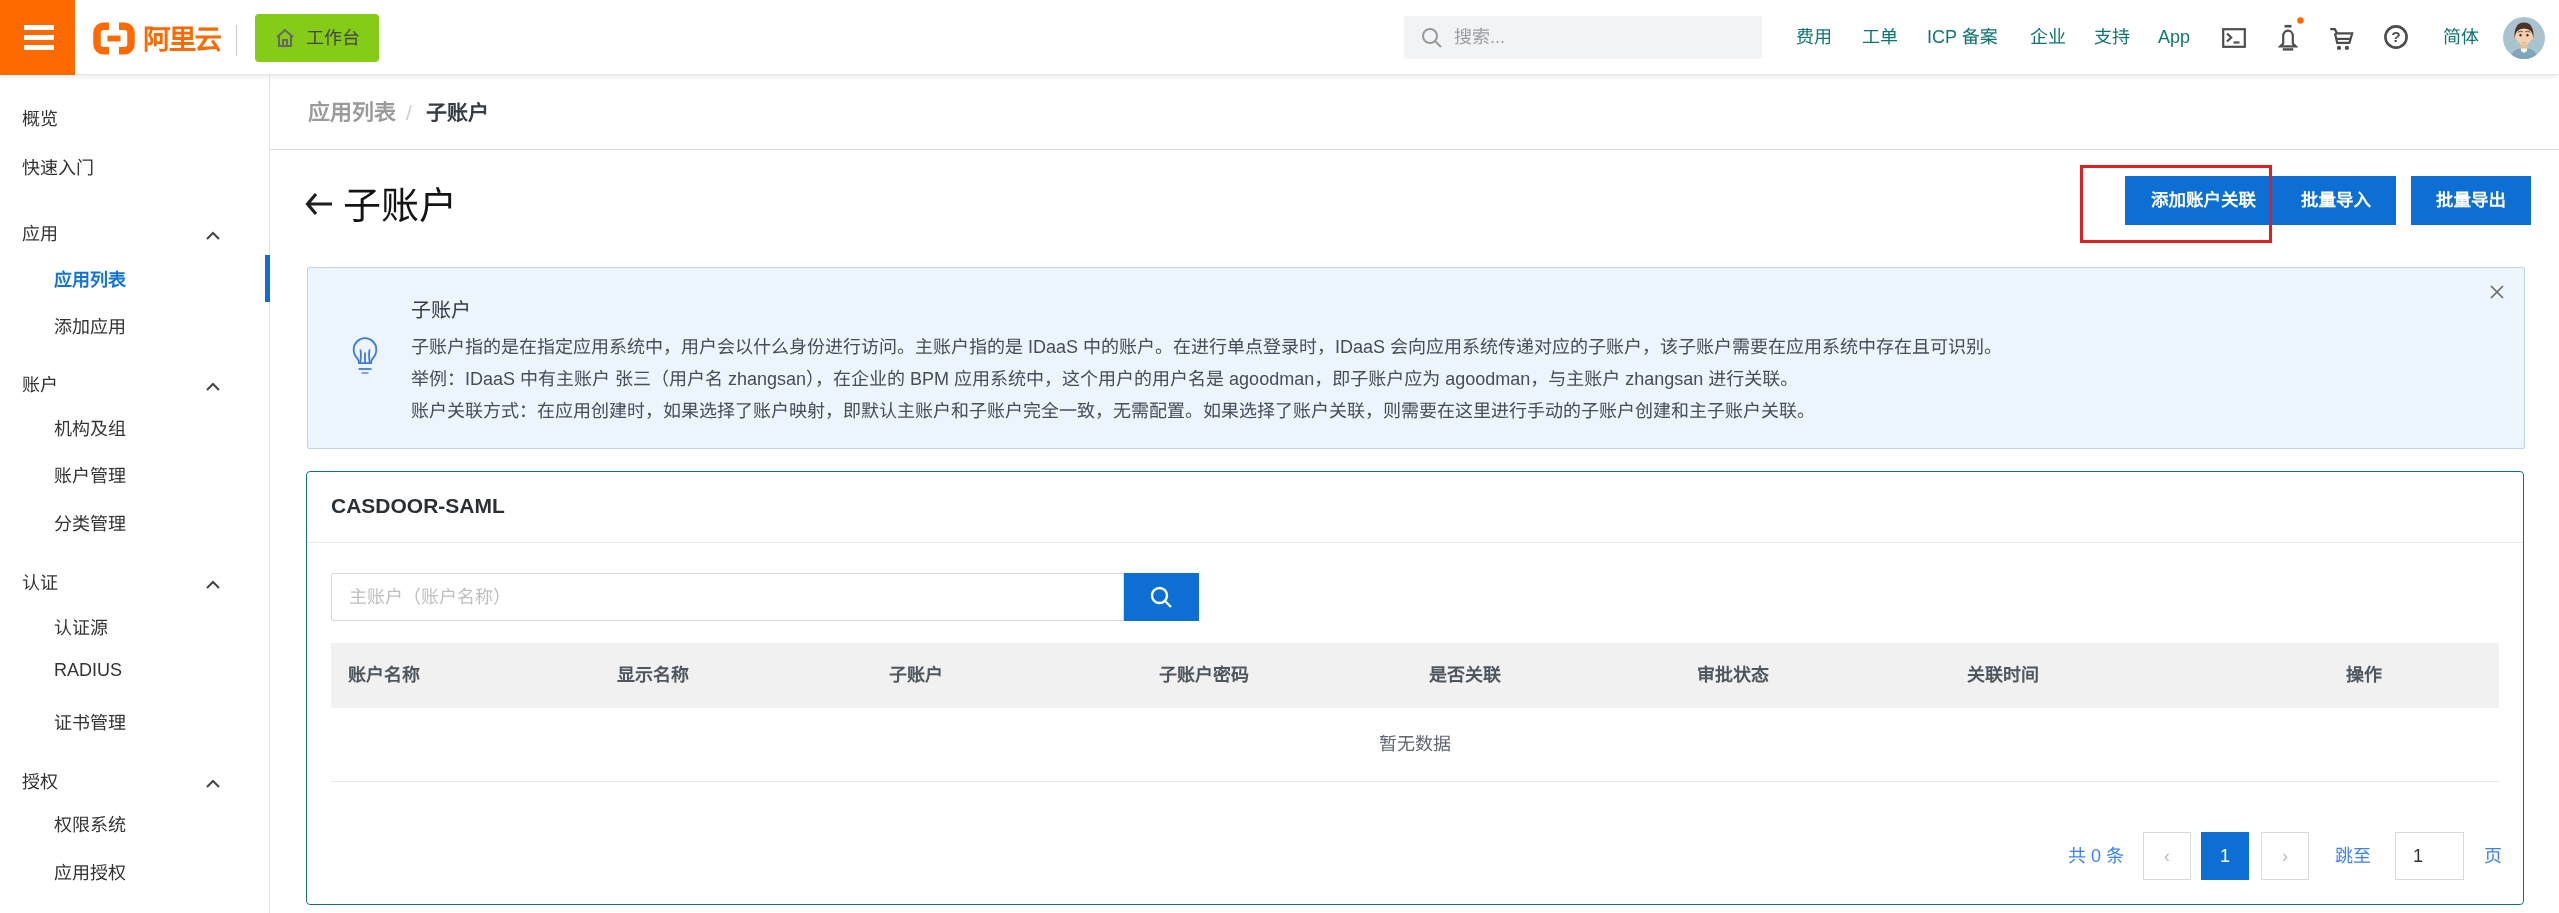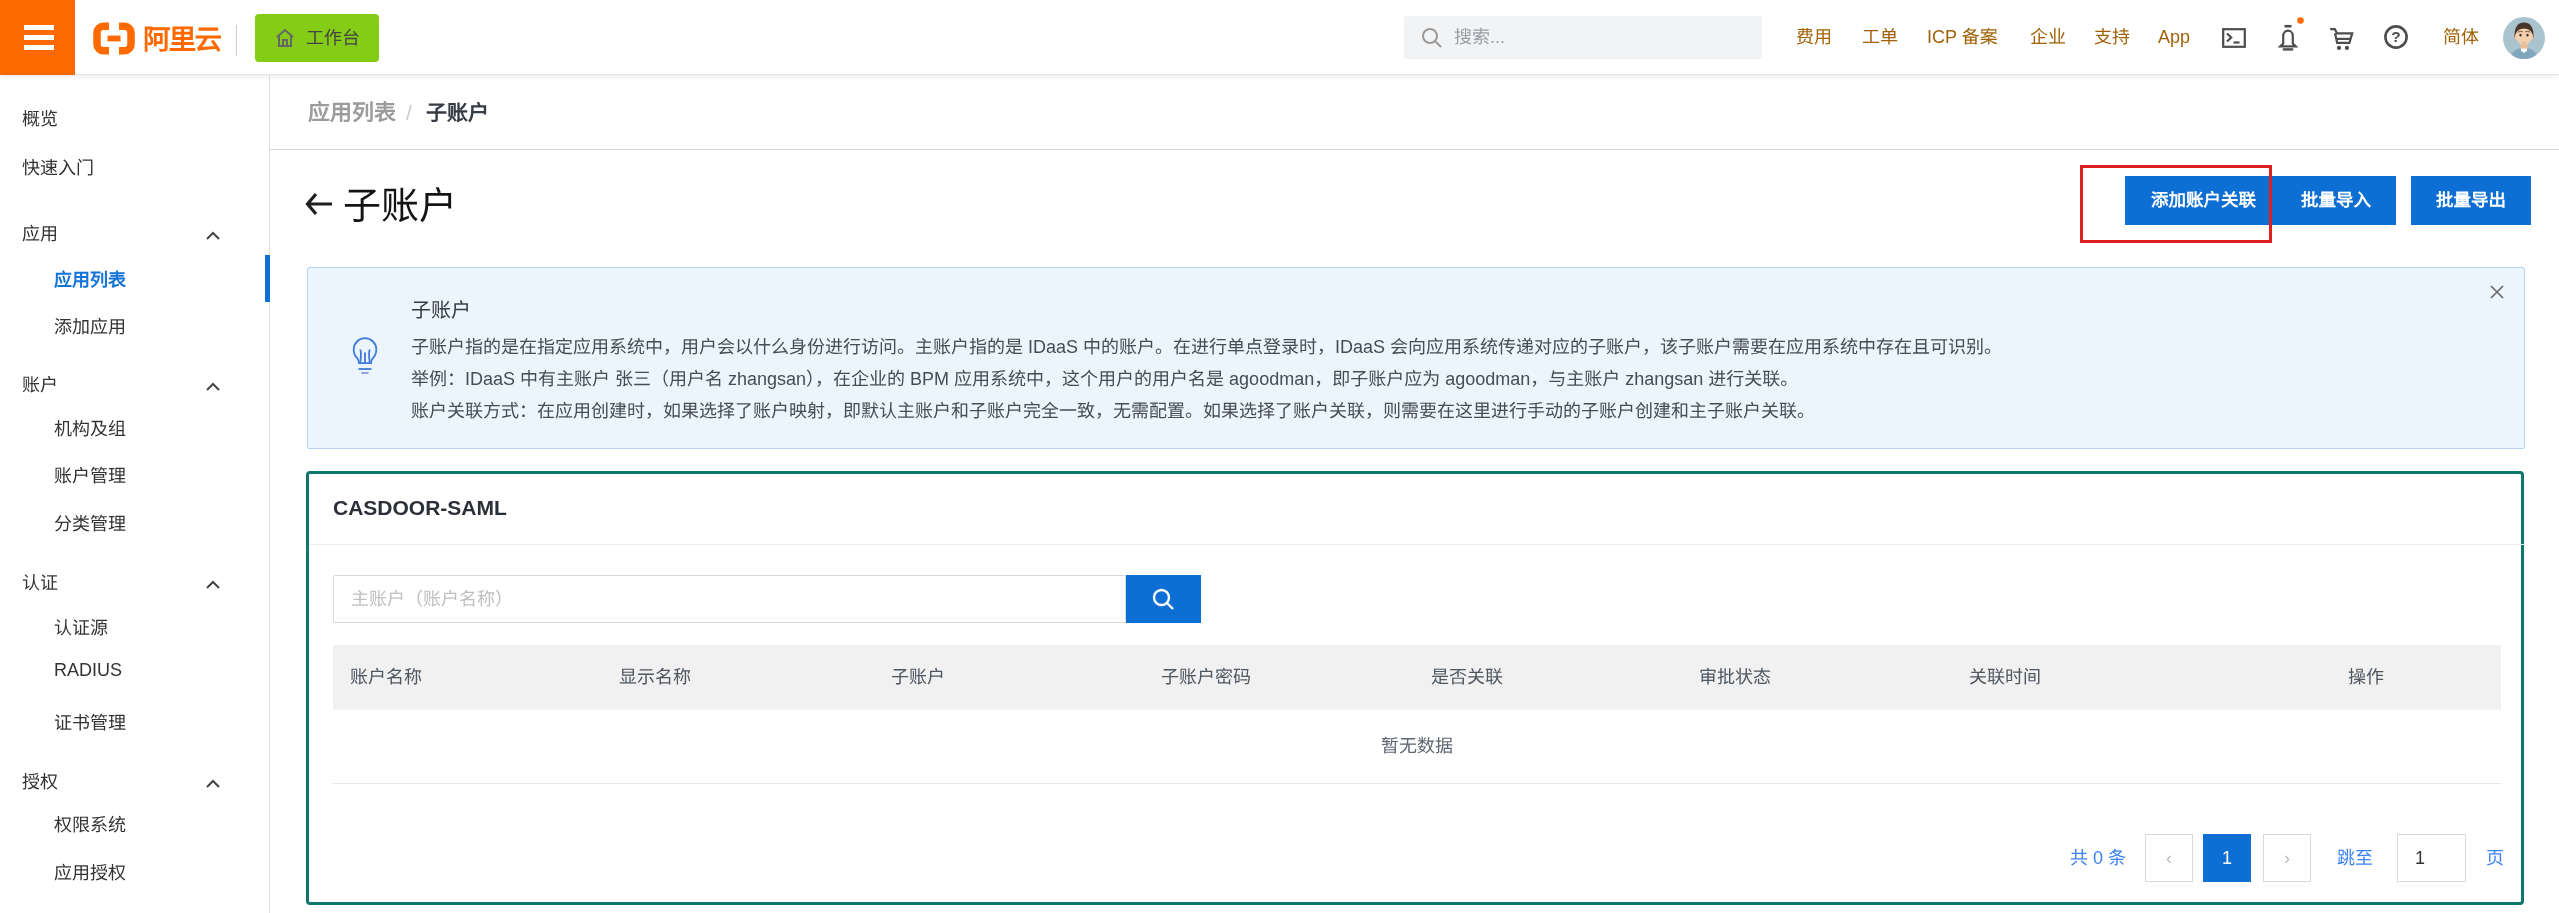--- a/index.html
+++ b/index.html
@@ -12,21 +12,21 @@
 #header { position:absolute; left:0; top:0; width:2559px; height:75px; background:#fff;
   border-bottom:1px solid #e7e7e7; box-shadow:0 2px 5px rgba(0,0,0,0.08); z-index:10; }
 #burger { position:absolute; left:0; top:0; width:75px; height:75px; background:#ff6a00; }
 #burger i { position:absolute; left:24px; width:30px; height:5px; background:#fff; display:block; }
 #logo { position:absolute; left:93px; top:22px; }
 #divider1 { position:absolute; left:236px; top:25px; width:1px; height:31px; background:#ccc; }
 #wkchip { position:absolute; left:255px; top:14px; width:124px; height:48px; background:#84cc16; border-radius:4px; }
 #wktext { position:absolute; left:51px; top:0; line-height:48px; font-size:18px; color:#444; white-space:nowrap; }
 #searchbox { position:absolute; left:1404px; top:16px; width:358px; height:43px; background:#f2f3f4; border-radius:3px; }
 #searchbox span { position:absolute; left:50px; top:0; line-height:43px; font-size:18px; color:#9aa0a6;text-align:center; }
-.navtxt { position:absolute; top:0; height:75px; line-height:75px; font-size:18px; color:#a16207; }
+.navtxt { position:absolute; top:0; height:75px; line-height:75px; font-size:18px; color:#0f766e; }
 #avatar { position:absolute; left:2503px; top:17px; }
 
 
 #sidebar { position:absolute; left:0; top:75px; width:270px; height:838px; background:#fff;
   border-right:1px solid #e1e1e1; z-index:5; }
 .sgroup { position:absolute; left:22px; font-size:18px; color:#333; }
 .sitem { position:absolute; left:54px; font-size:18px; color:#333; }
 .schev { position:absolute; left:205px; }
 #selbar { position:absolute; left:265px; top:180px; width:5px; height:47px; background:#0d6ed3; }
 
@@ -45,29 +45,29 @@
 #btn3 { left:2141px; width:120px; }
 #redbox { position:absolute; left:1810px; top:90px; width:192px; height:78px; border:3px solid #e02020; }
 
 #infobox { position:absolute; left:37px; top:192px; width:2218px; height:182px;
   background:#ecf4fc; border:1px solid #b9d4ef; border-radius:2px; }
 #bulb { position:absolute; left:44px; top:69px; }
 #infotitle { position:absolute; left:103px; top:26px; font-size:20px; color:#363c44; }
 .infoline { position:absolute; left:103px; font-size:18px; color:#464d54; white-space:nowrap; }
 
 #card { position:absolute; left:36px; top:396px; width:2218px; height:434px;
-  background:#fff; border:3px solid #0f766e; border-radius:4px; }
+  background:#fff; border:1px solid #0f766e; border-radius:4px; }
 #cardtitle { position:absolute; left:24px; top:22px; font-size:21px; font-weight:bold; color:#2b2f36; }
 #carddiv1 { position:absolute; left:0; top:70px; width:2216px; height:1px; background:#eaeaea; }
 #sinput { position:absolute; left:24px; top:101px; width:793px; height:48px; border:1px solid #d9d9d9;
   border-radius:2px 0 0 2px; }
 #sinput span { position:absolute; left:17px; top:0; line-height:46px; font-size:18px; color:#bfbfbf; }
 #sbtn { position:absolute; left:817px; top:101px; width:75px; height:48px; background:#0d6ed3; }
 #thead { position:absolute; left:24px; top:171px; width:2168px; height:65px; background:#f1f1f2; }
-.th { position:absolute; top:0; line-height:65px; font-size:18px; font-weight:normal; color:#4e565e; }
+.th { position:absolute; top:0; line-height:65px; font-size:18px; font-weight:bold; color:#4e565e; }
 #nodata { position:absolute; left:0; top:236px; width:2216px; height:73px; text-align:center;
   line-height:73px; font-size:18px; color:#5f6770; }
 #carddiv2 { position:absolute; left:24px; top:309px; width:2168px; height:1px; background:#e8e8e8; }
 .pgtxt { position:absolute; top:360px; height:48px; line-height:48px; font-size:18px; color:#3b82f6; }
 .pgbox { position:absolute; top:360px; width:48px; height:48px; border:1px solid #d9d9d9;
   text-align:center; line-height:46px; font-size:18px; color:#bbb; background:#fff; }
 #pgcur { position:absolute; top:360px; width:48px; height:48px; background:#0d6ed3; color:#fff;
   text-align:center; line-height:48px; font-size:18px; }
 #pginput { position:absolute; top:360px; width:69px; height:48px; border:1px solid #d9d9d9;
   font-size:18px; color:#333; line-height:46px; padding-left:17px; }

